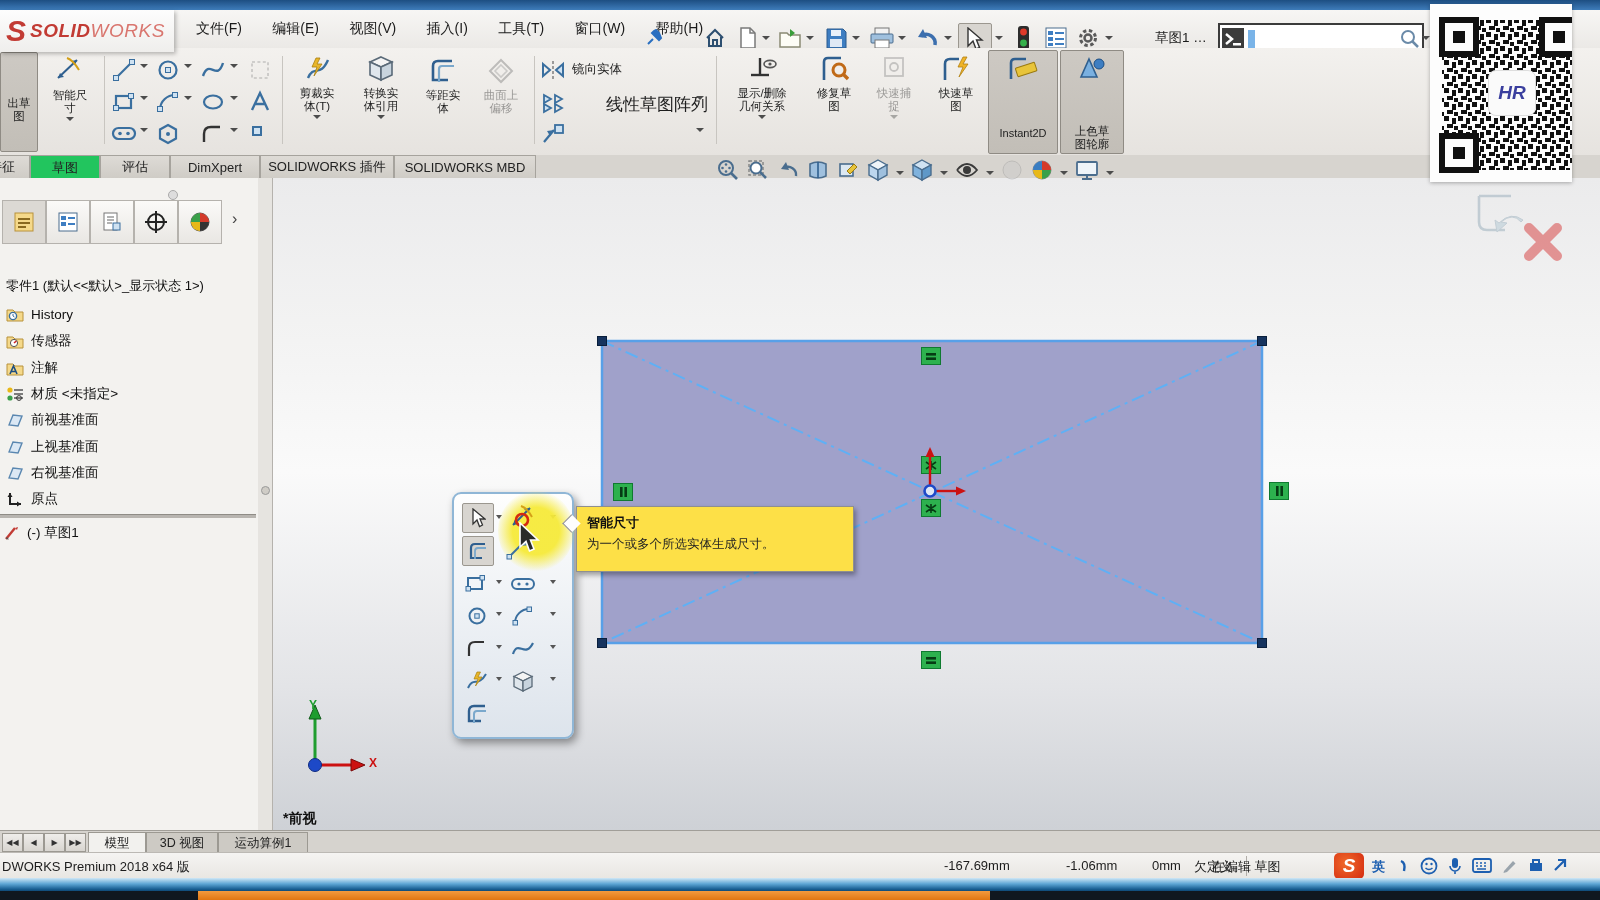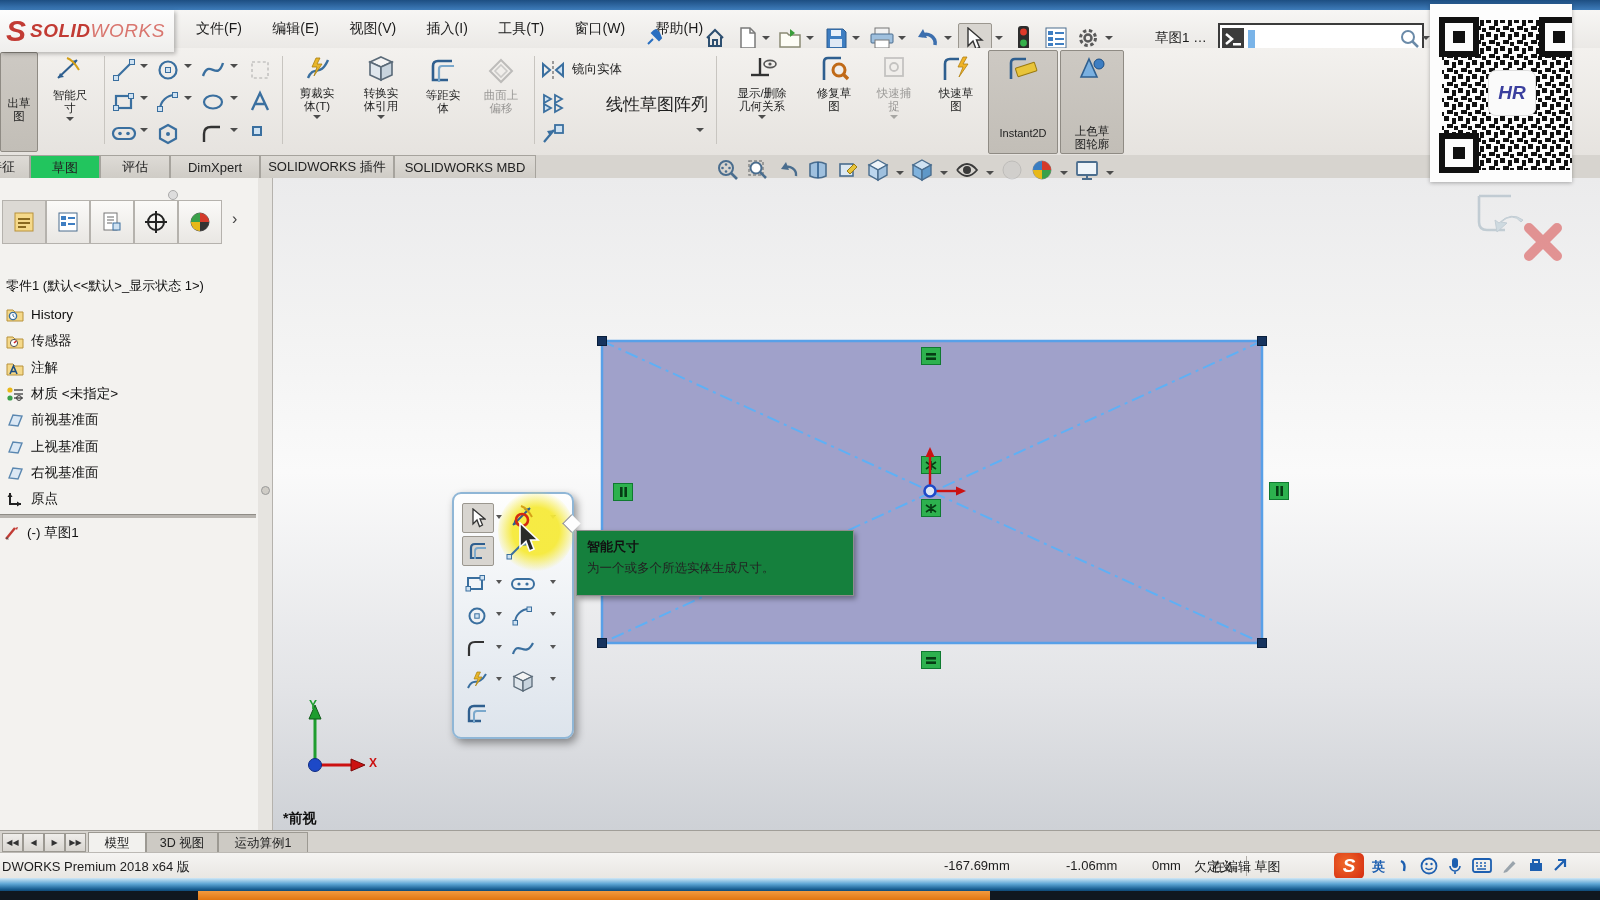--- a/index.html
+++ b/index.html
@@ -38,21 +38,21 @@
   .tree-row{position:absolute;left:6px;height:24px;display:flex;align-items:center;gap:7px;font-size:13.5px;color:#101010;white-space:nowrap;}
   
   #viewport{left:259px;top:178px;width:1341px;height:652px;background:linear-gradient(180deg,#ebebec 0%,#f3f3f3 25%,#fafafa 45%,#e3e4e7 78%,#ced1d6 100%);overflow:hidden;}
   .badge{position:absolute;width:18px;height:16px;background:#2db14e;border:1px solid #0f7a30;display:flex;align-items:center;justify-content:center;z-index:6;}
   .axislab{position:absolute;font-size:12px;font-weight:bold;}
   
   #palette{left:452px;top:492px;width:118px;height:243px;background:linear-gradient(180deg,#fefefe,#dde4ec);border:2px solid #8fb6d6;border-radius:9px;box-shadow:3px 4px 8px rgba(0,0,0,.4);z-index:20;}
   .pbtn{position:absolute;width:30px;height:28px;display:flex;align-items:center;justify-content:center;}
   .ptri{position:absolute;width:0;height:0;border-left:3.5px solid transparent;border-right:3.5px solid transparent;border-top:4px solid #555;}
   
-  #tooltip{left:576px;top:506px;width:256px;height:50px;background:#15803d;border:1px solid #8f8f8f;box-shadow:2px 3px 5px rgba(0,0,0,.35);padding:7px 10px;z-index:22;margin-top:24px;}
+  #tooltip{left:576px;top:506px;width:256px;height:50px;background:#fde047;border:1px solid #8f8f8f;box-shadow:2px 3px 5px rgba(0,0,0,.35);padding:7px 10px;z-index:22;}
   #tooltip .tt1{font-size:13px;font-weight:bold;color:#111;}
   #tooltip .tt2{font-size:12.5px;color:#222;margin-top:4px;}
   #tt-arrow{left:565px;top:517px;width:12px;height:12px;background:#fefefe;border-left:1px solid #8f8f8f;border-bottom:1px solid #8f8f8f;transform:rotate(45deg);z-index:23;}
   
   #qr{left:1430px;top:4px;width:142px;height:178px;background:#fdfdfd;box-shadow:0 1px 4px rgba(0,0,0,.3);z-index:40;}
   #qr-logo{position:absolute;left:58px;top:66px;width:46px;height:44px;background:#fafafa;border-radius:8px;border:1px solid #ddd;display:flex;align-items:center;justify-content:center;font-style:italic;font-weight:bold;font-size:19px;color:#3a3f9e;}
   
   #doctabs{left:0;top:830px;width:1600px;height:22px;background:#d6d3ce;border-top:1px solid #a19e98;}
   .navbtn{position:absolute;top:2px;width:19px;height:17px;background:linear-gradient(180deg,#efedea,#d8d5d0);border:1px solid #9c9992;display:flex;align-items:center;justify-content:center;font-size:8px;color:#333;}
   .dtab{position:absolute;top:1px;height:20px;background:#cdcac4;border:1px solid #9c9992;border-bottom:none;font-size:12.5px;display:flex;align-items:center;justify-content:center;color:#222;}

